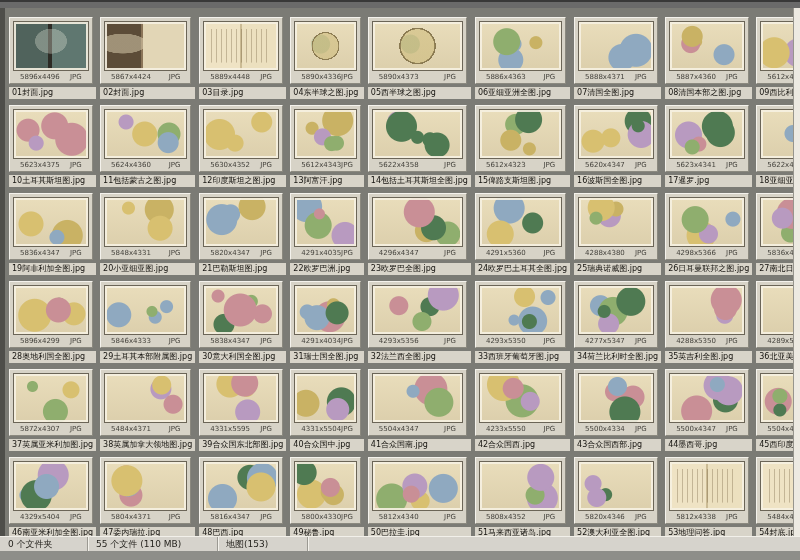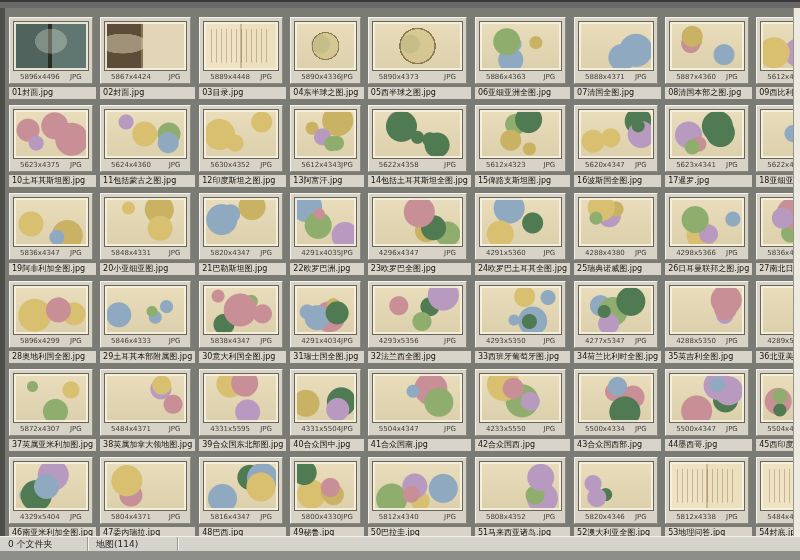--- a/index.html
+++ b/index.html
@@ -588,17 +588,18 @@
           </div>
           <div class="fname">54封底.jpg</div>
         </div>
       </div>
   </div>
 
   <div class="scrollbar"></div>
 
   <div class="statusbar">
     <div class="seg folders">0 个文件夹</div>
-    <div class="seg filter">地图(114)</div>
+    <div class="seg files">55 个文件 (110 MB)</div>
+    <div class="seg filter">地图(153)</div>
     <div class="seg rest"></div>
   </div>
   <div class="bottom-edge"></div>
 </div>
 
 </body></html>

